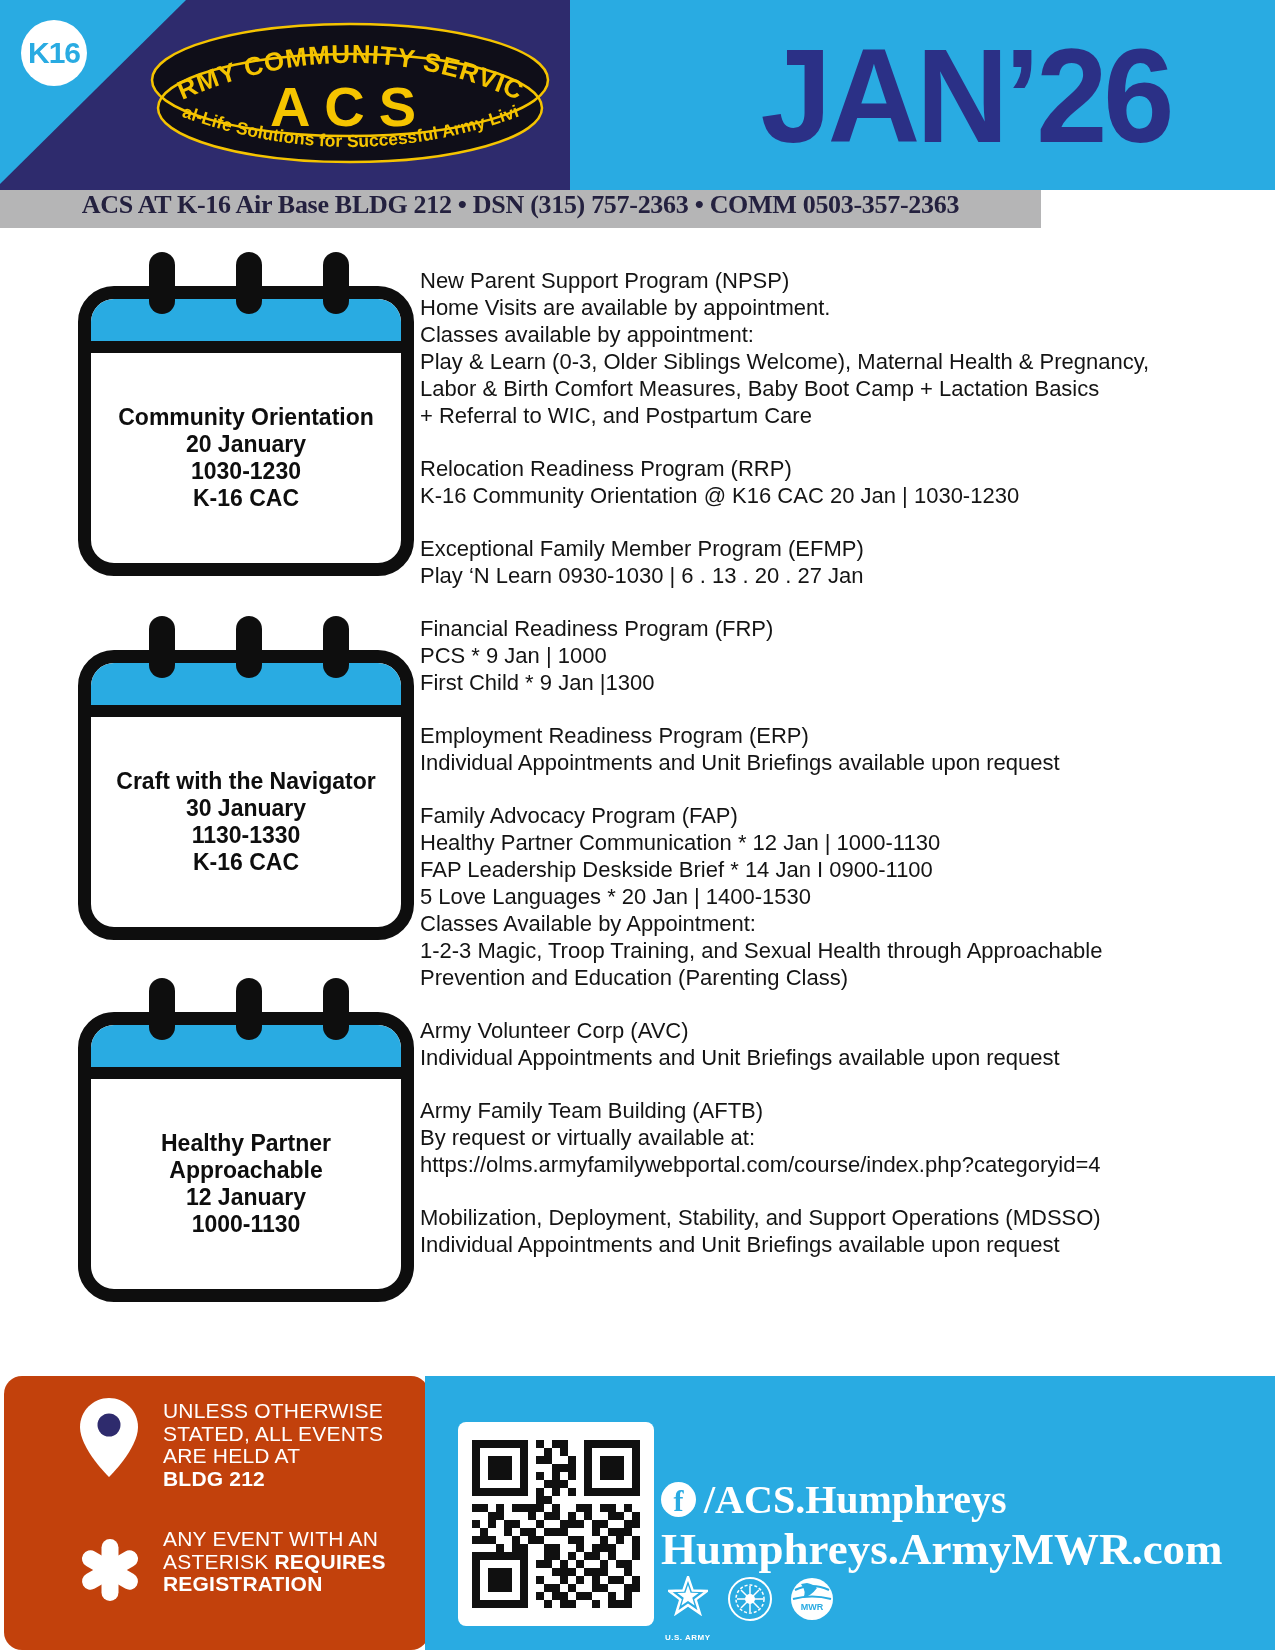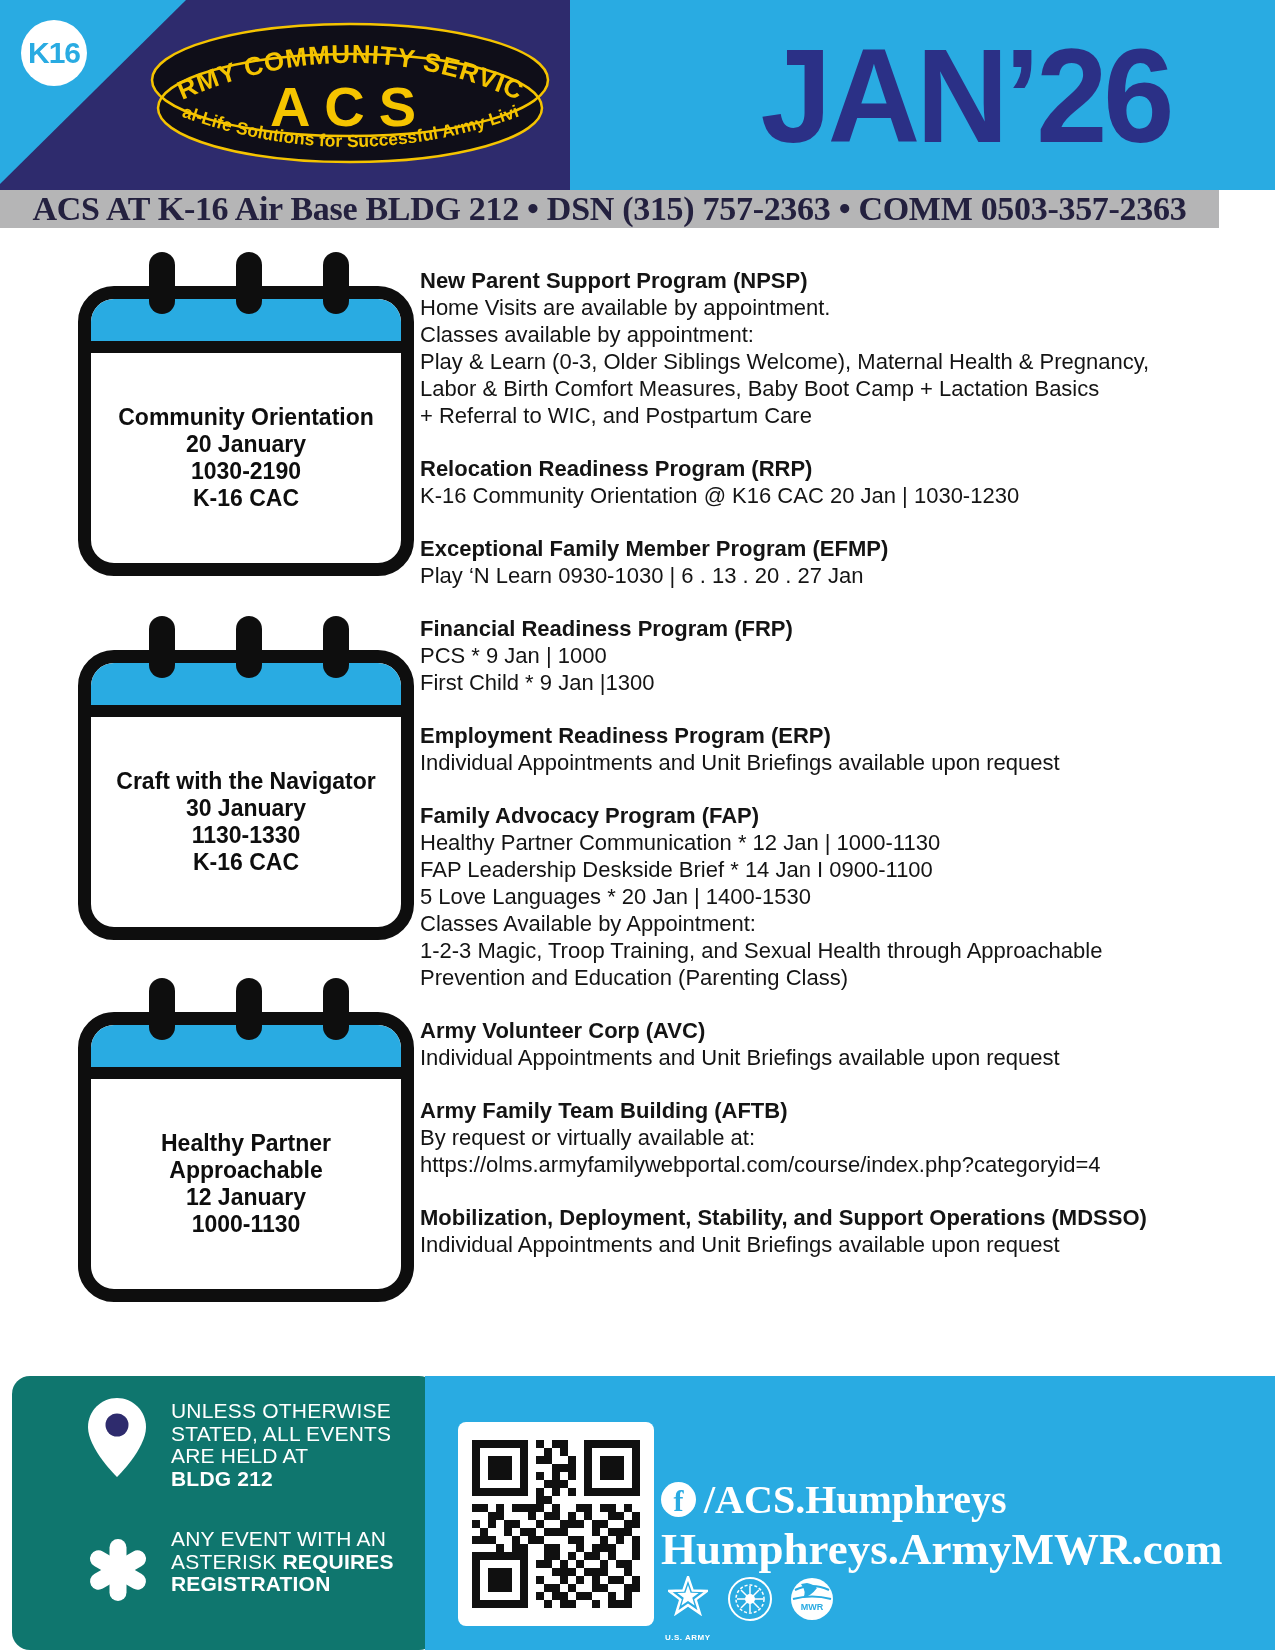--- a/index.html
+++ b/index.html
@@ -13,44 +13,44 @@
   .corner-tri{position:absolute;left:0;top:0;width:186px;height:184px;background:#29abe2;
               clip-path:polygon(0 0,100% 0,0 100%);}
   .k16{position:absolute;left:21px;top:20px;width:66px;height:66px;border-radius:50%;background:#ffffff;
        display:flex;align-items:center;justify-content:center;font-weight:bold;font-size:30px;color:#29abe2;
        letter-spacing:-1px;}
   .logo-wrap{position:absolute;left:148px;top:22px;width:404px;height:144px;}
   .month{font-size:128px;font-weight:bold;color:#2b3086;letter-spacing:-4px;padding-right:60px;
          transform:scaleY(1.05);}
 
   
-  .infobar{position:absolute;top:190px;left:0;width:1219px;height:38px;background:#b5b5b6;
-           display:flex;align-items:center;justify-content:center;
-           font-family:"Liberation Serif","DejaVu Serif",serif;font-weight:bold;font-size:34px;
+  .infobar{position:absolute;top:190px;left:0;width:1041px;height:38px;background:#b5b5b6;
+           display:flex;align-items:flex-start;justify-content:center;
+           font-family:"Liberation Serif","DejaVu Serif",serif;font-weight:bold;font-size:26px;
            color:#24213f;letter-spacing:-0.3px;}
 
   
   .cal{position:absolute;left:78px;width:336px;height:324px;}
   .ring{position:absolute;top:0;width:26px;height:62px;background:#0e0e0e;border-radius:13px;z-index:3;}
   .cal-body{position:absolute;left:0;top:34px;width:310px;height:264px;border:13px solid #0e0e0e;
             border-radius:36px;background:#ffffff;z-index:1;overflow:hidden;
             display:flex;flex-direction:column;}
   .cal-band{height:42px;background:#29abe2;border-bottom:12px solid #0e0e0e;
             border-radius:22px 22px 0 0;flex:0 0 auto;}
   .cal-text{flex:1;display:flex;flex-direction:column;align-items:center;justify-content:center;
             text-align:left;font-weight:bold;font-size:23px;line-height:27px;color:#0e0e0e;}
 
   
   .programs{position:absolute;left:420px;top:267px;width:840px;font-size:22px;line-height:27px;color:#141414;}
   .program{margin-bottom:26px;}
-  .p-title{font-weight:bold;white-space:nowrap;}
+  .p-title{font-weight:normal;white-space:nowrap;}
   .p-line{white-space:nowrap;}
 
   
-  .f-navy{position:absolute;left:12px;top:1376px;width:425px;height:274px;background:#0f766e;border-radius:18px;}
+  .f-navy{position:absolute;left:4px;top:1376px;width:425px;height:274px;background:#c2410c;border-radius:18px;}
   .f-blue{position:absolute;left:425px;top:1376px;width:850px;height:274px;background:#29abe2;}
 
   .pin-icon{position:absolute;left:76px;top:22px;}
   .note{position:absolute;color:#ffffff;font-size:21px;line-height:22.5px;letter-spacing:0.2px;}
   .note .b{font-weight:bold;}
   .note1{left:159px;top:24px;}
   .note2{left:159px;top:152px;}
   .ast-icon{position:absolute;left:76px;top:164px;width:60px;height:60px;}
   .ast-icon span{position:absolute;left:50%;top:50%;width:17px;height:62px;background:#ffffff;border-radius:9px;}
   .ast-a1{transform:translate(-50%,-50%) rotate(0deg);}
@@ -113,21 +113,21 @@
 
   <div class="cal" style="top:252px">
     <span class="ring" style="left:71px"></span>
     <span class="ring" style="left:158px"></span>
     <span class="ring" style="left:245px"></span>
     <div class="cal-body">
       <div class="cal-band"></div>
       <div class="cal-text">
         <div>Community Orientation</div>
         <div>20 January</div>
-        <div>1030-2190</div>
+        <div>1030-1230</div>
         <div>K-16 CAC</div>
       </div>
     </div>
   </div>
 
   <div class="cal" style="top:616px">
     <span class="ring" style="left:71px"></span>
     <span class="ring" style="left:158px"></span>
     <span class="ring" style="left:245px"></span>
     <div class="cal-body">

